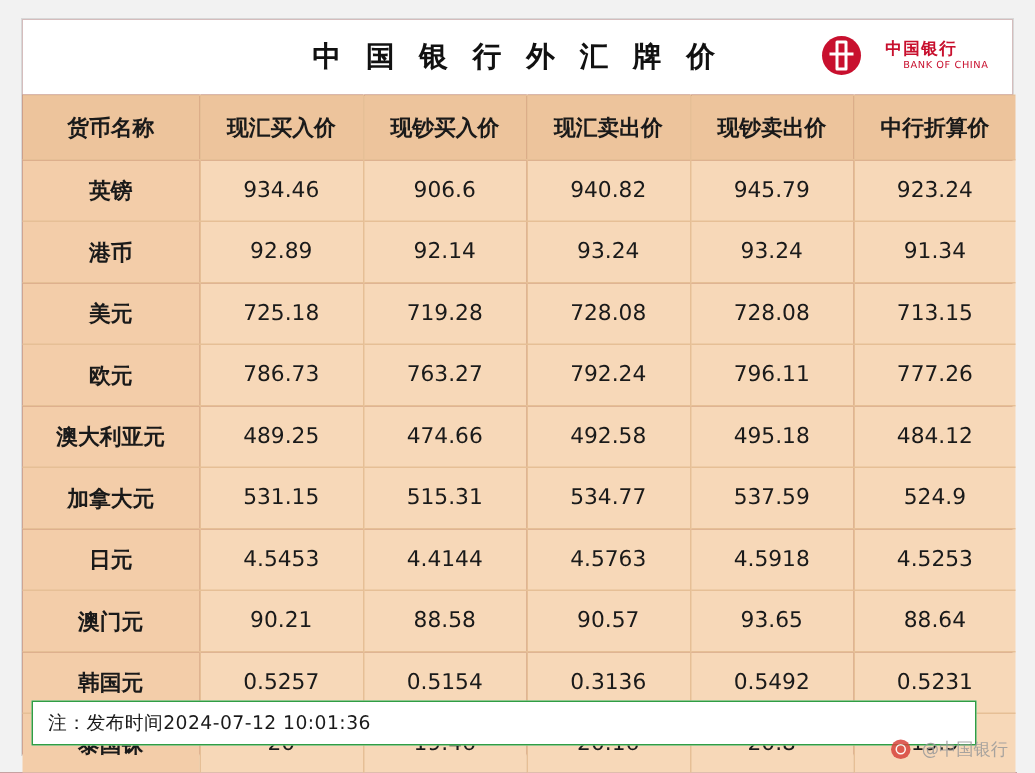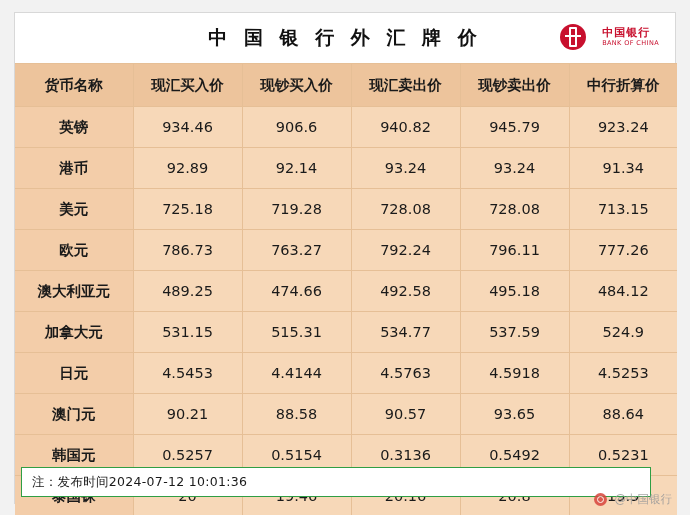--- a/index.html
+++ b/index.html
@@ -92,20 +92,21 @@
     font-size: 11px;
     color: #c8102e;
     font-weight: bold;
     letter-spacing: 1px;
     font-family: "DejaVu Serif", "Liberation Serif", serif;
   }
   .logo-en {
     font-size: 6.5px;
     color: #c8102e;
     letter-spacing: 0.4px;
+    margin-left: 12px;
   }
   
   table.rates {
     border-collapse: collapse;
     width: 100%;
     table-layout: fixed;
   }
   table.rates th,
   table.rates td {
     border: 1px solid #e6bf96;

